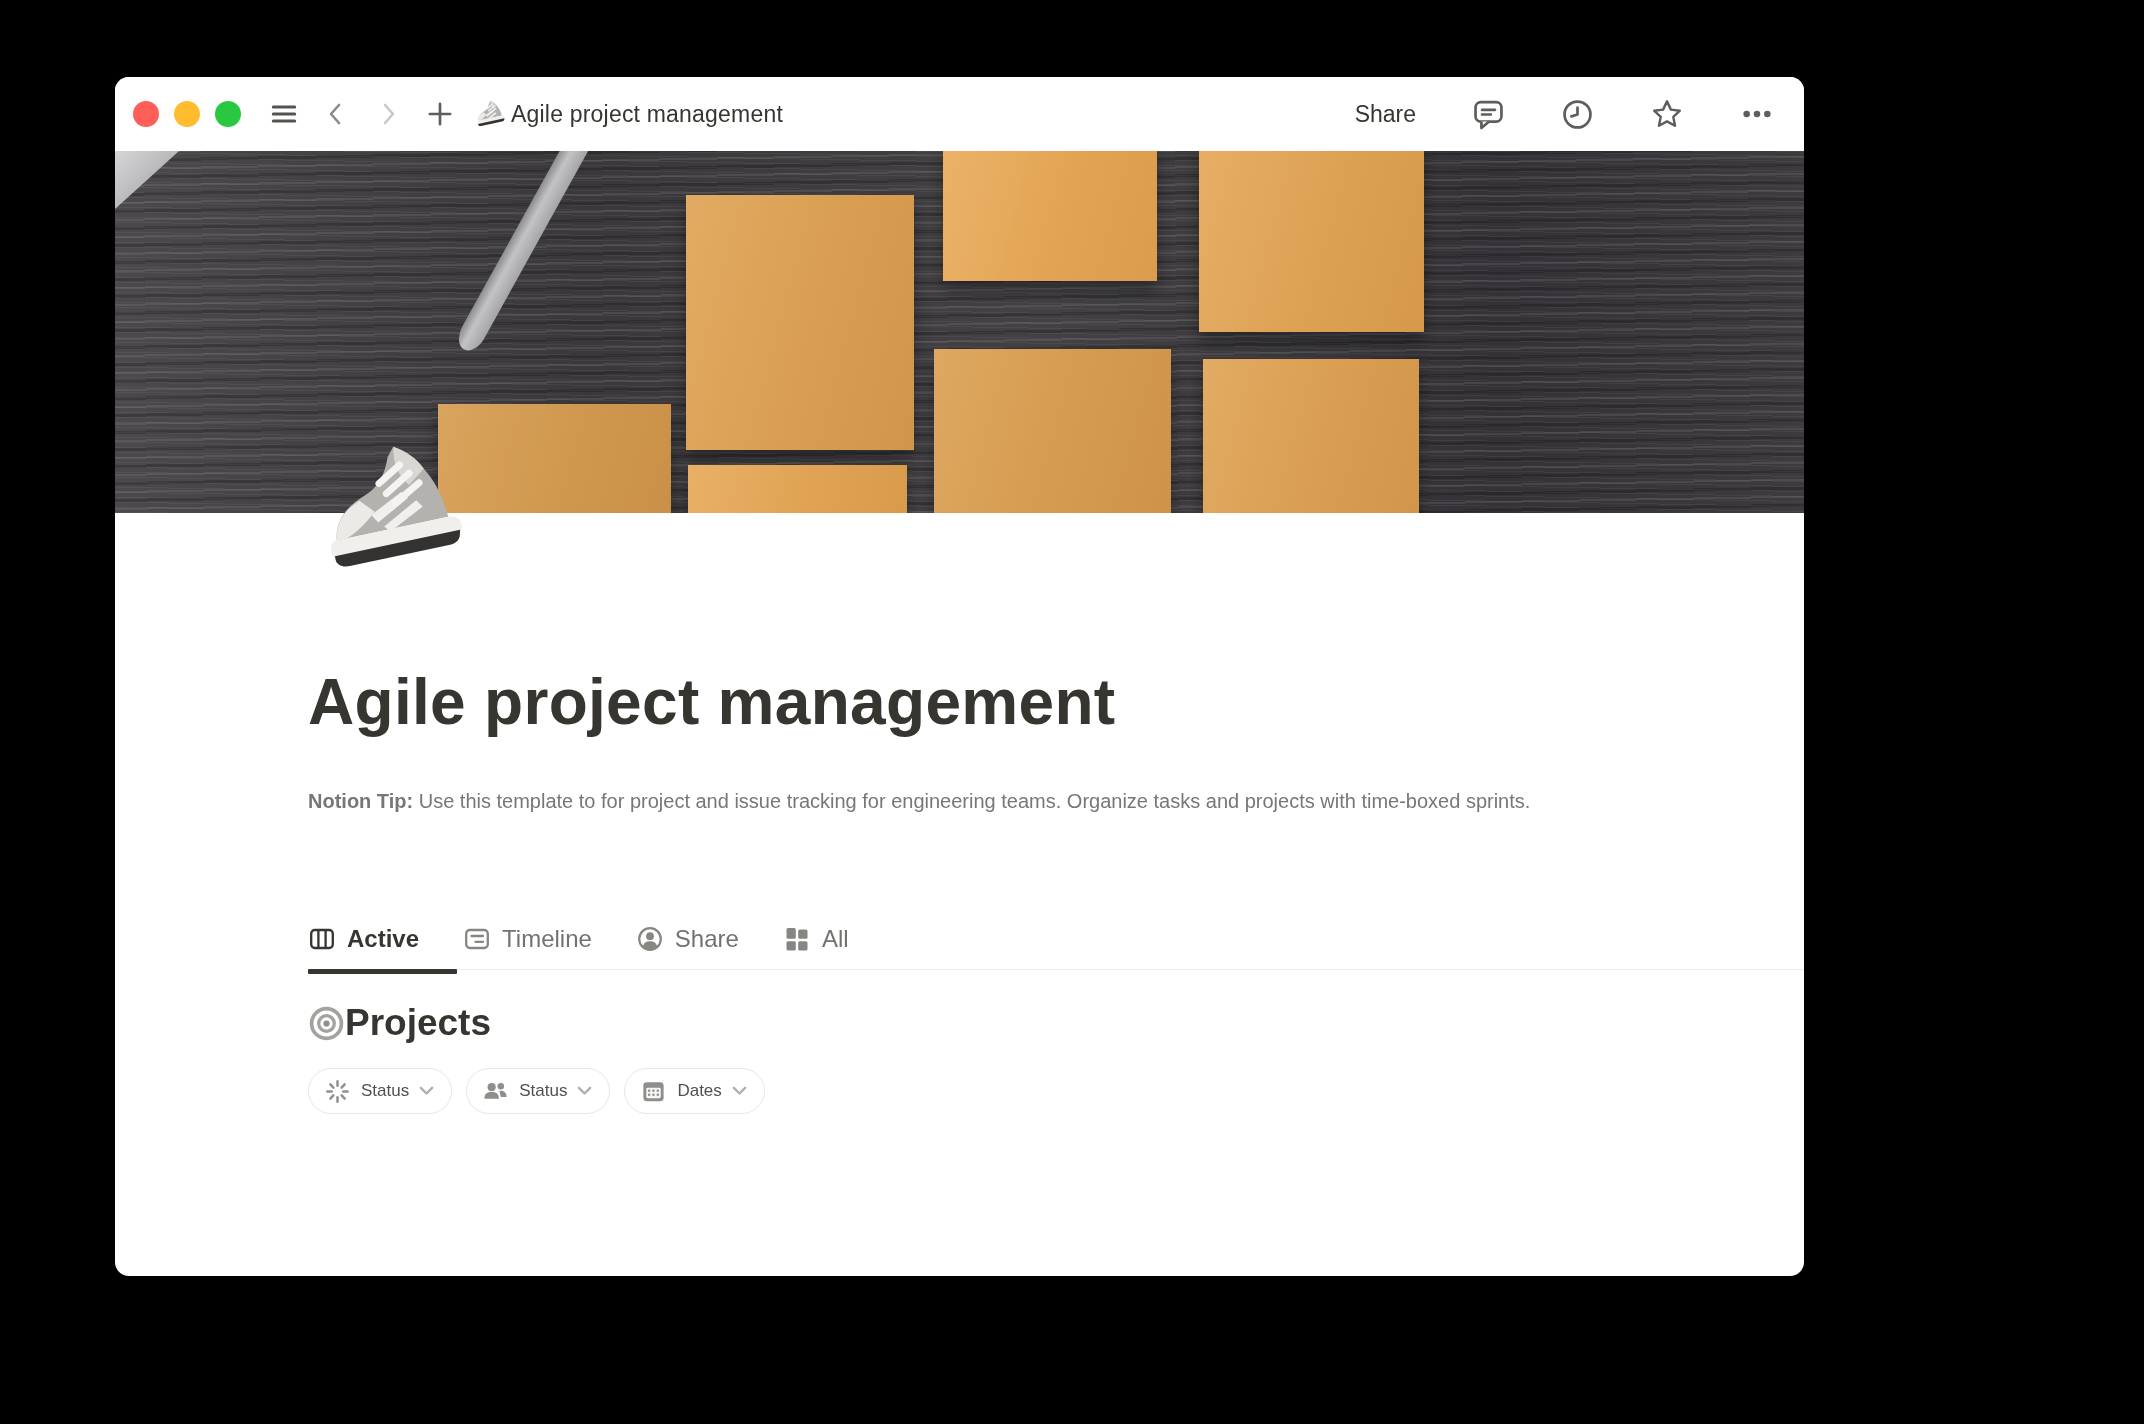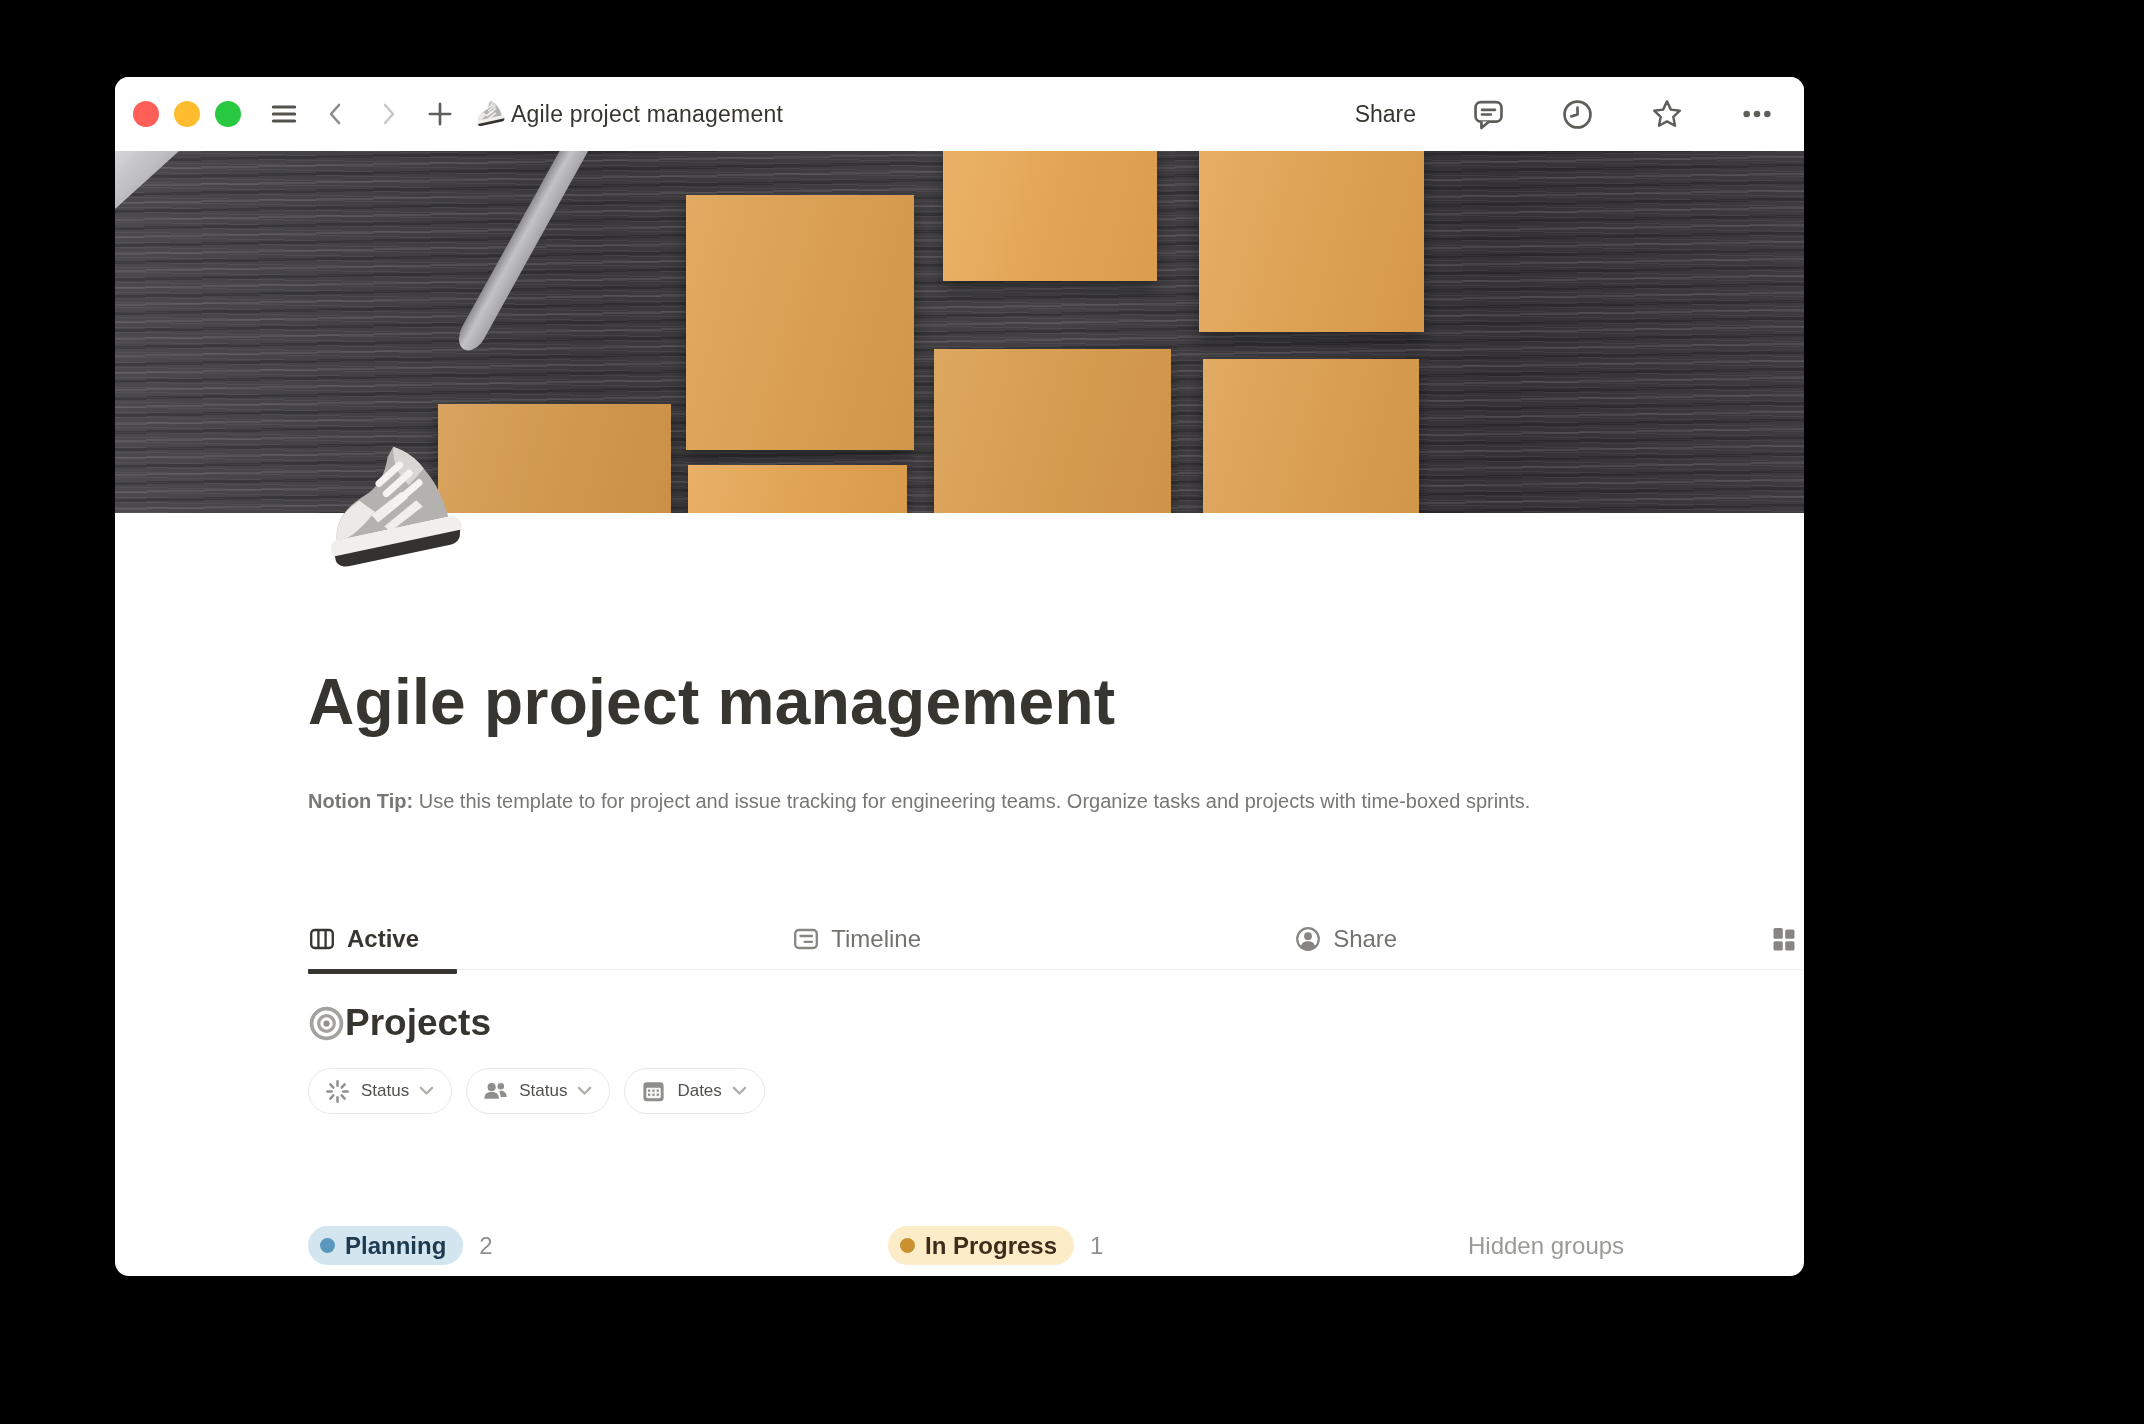--- a/index.html
+++ b/index.html
@@ -37,21 +37,21 @@
 
   .page-icon { position:absolute; left:196px; top:356px; width:152px; height:152px; z-index:20; }
 
   
   .content { position:absolute; left:193px; top:436px; width:1528px; }
   h1.page-title { margin-top:152px; font-size:64px; font-weight:700; color:#37352f; letter-spacing:.3px; }
   .tip { margin-top:44px; font-size:20px; line-height:36px; color:#787774; max-width:1530px; }
   .tip b { font-weight:700; color:#787774; }
 
   .tabs { margin-top:106px; display:flex; align-items:center; gap:44px;
-    border-bottom:1.5px solid #ececea; padding-bottom:16px;justify-content:space-between; }
+    border-bottom:1.5px solid #ececea; padding-bottom:16px; }
   .tab { position:relative; display:flex; align-items:center; gap:11px; font-size:24px; color:#73726e; cursor:default; }
   .tab .t-ic { display:flex; }
   .tab.active { color:#37352f; font-weight:600; }
   .tab.active::after { content:""; position:absolute; left:0; right:-38px; bottom:-21px;
     height:5px; background:#37352f; border-radius:1px; }
 
   .section-head { margin-top:32px; display:flex; align-items:center; gap:0; }
   .section-title { font-size:37px; font-weight:700; color:#37352f; }
 
   .filters { margin-top:24px; display:flex; gap:14px; }
@@ -277,35 +277,16 @@
           </g>
         </svg>
         <span class="c-label">Dates</span>
         <svg width="15" height="10" viewBox="0 0 12 8">
           <path d="M1.5 1.5 L6 6 L10.5 1.5" stroke="#b0afac" stroke-width="1.9" fill="none" stroke-linecap="round" stroke-linejoin="round"></path>
         </svg>
       </div>
     </div>
   </div>
 
-  <div class="board">
-    <div class="b-col">
-      <div class="pill planning">
-        <span class="dot"></span>
-        <span class="p-label">Planning</span>
-      </div>
-      <span class="count">2</span>
-    </div>
-    <div class="b-col">
-      <div class="pill inprogress">
-        <span class="dot"></span>
-        <span class="p-label">In Progress</span>
-      </div>
-      <span class="count">1</span>
-    </div>
-    <div class="b-col">
-      <span class="hidden-groups">Hidden groups</span>
-    </div>
-  </div>
 
   <div class="help-fab">?</div>
 
 </div>
 
 </body></html>

